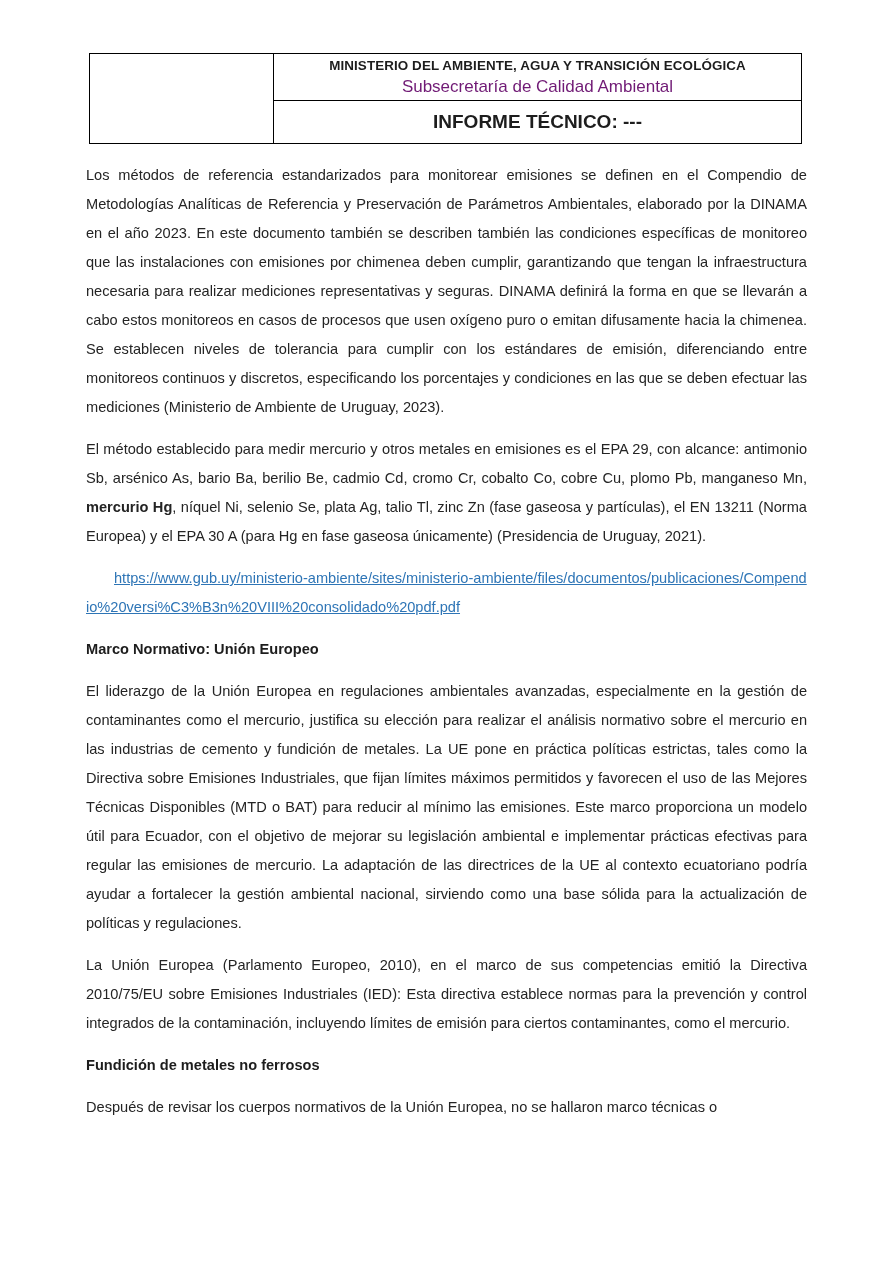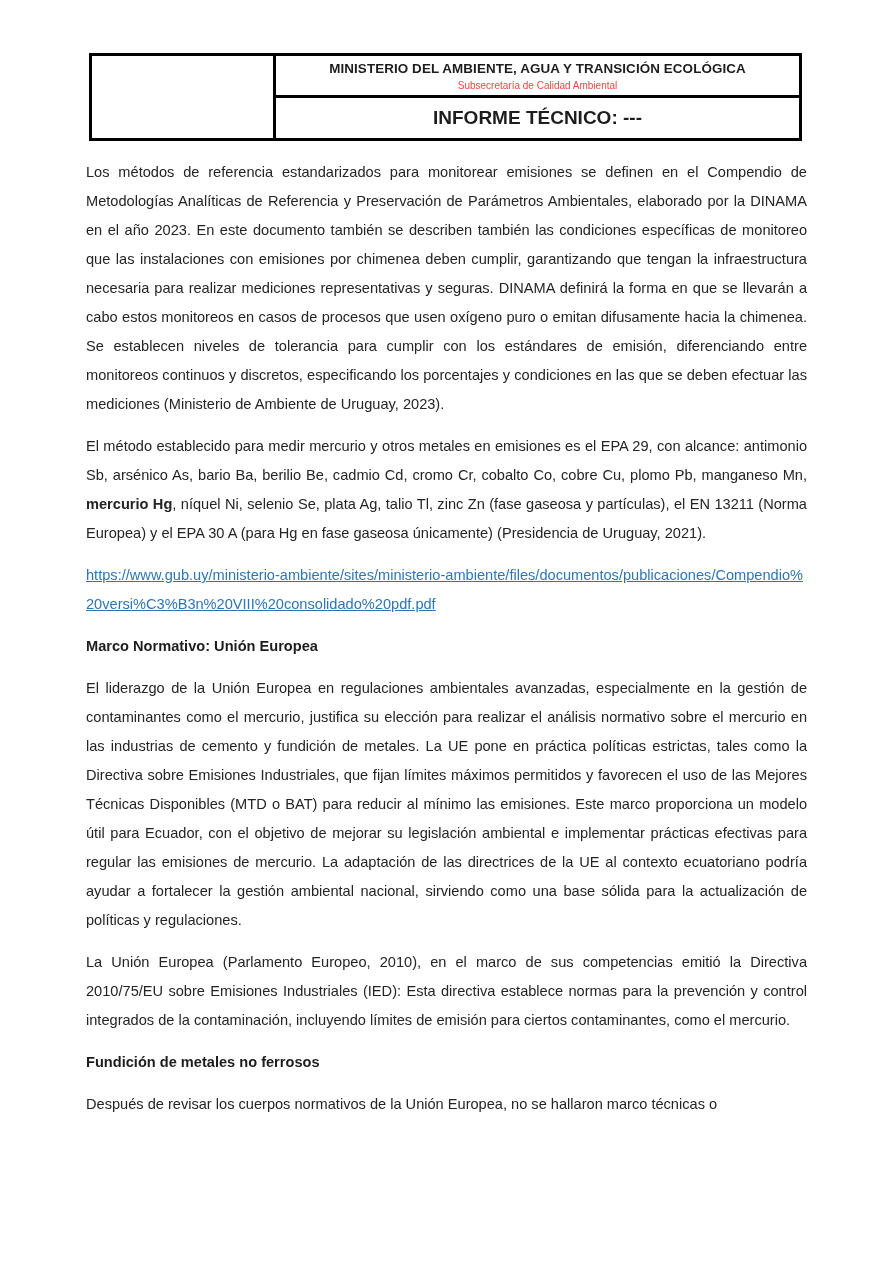--- a/index.html
+++ b/index.html
@@ -14,39 +14,39 @@
     color: #222222;
     overflow: hidden;
   }
   table.header-table {
     border-collapse: collapse;
     table-layout: fixed;
     width: 713px;
     margin-left: 3px;
   }
   table.header-table td {
-    border: 3px solid #000000;
+    border: 1px solid #000000;
     box-sizing: border-box;
   }
   td.logo-cell { width: 184px; background: #ffffff; }
   td.ministry-cell {
     height: 42px;
     text-align: center;
     vertical-align: middle;
     padding: 4px 8px 3px;
   }
   .ministry-title {
     font-weight: bold;
     font-size: 13.4px;
     letter-spacing: 0.1px;
     color: #1d1d1d;
   }
   .subsecretariat {
-    font-size: 10px;
-    color: #ef4444;
+    font-size: 17px;
+    color: #701a75;
     margin-top: 4px;
   }
   td.report-cell {
     height: 43px;
     text-align: center;
     vertical-align: middle;
   }
   .report-label {
     font-weight: bold;
     font-size: 19px;
@@ -67,20 +67,21 @@
     text-align: left;
     margin: 0 0 13px 0;
     color: #1d1d1d;
   }
   .link-paragraph { text-align: left; }
   a.doc-link {
     color: #2e75b6;
     text-decoration: underline;
     word-break: break-all;
     cursor: pointer;
+    margin-left: 28px;
   }
   .bold-inline { font-weight: bold; }
 </style>
 </head>
 <body>
 
 <div class="page">
 
   <table class="header-table">
     <tbody>
@@ -101,21 +102,21 @@
 
   <div class="doc-body">
 
     <p>Los métodos de referencia estandarizados para monitorear emisiones se definen en el Compendio de Metodologías Analíticas de Referencia y Preservación de Parámetros Ambientales, elaborado por la DINAMA en el año 2023. En este documento también se describen también las condiciones específicas de monitoreo que las instalaciones con emisiones por chimenea deben cumplir, garantizando que tengan la infraestructura necesaria para realizar mediciones representativas y seguras. DINAMA definirá la forma en que se llevarán a cabo estos monitoreos en casos de procesos que usen oxígeno puro o emitan difusamente hacia la chimenea. Se establecen niveles de tolerancia para cumplir con los estándares de emisión, diferenciando entre monitoreos continuos y discretos, especificando los porcentajes y condiciones en las que se deben efectuar las mediciones (Ministerio de Ambiente de Uruguay, 2023).</p>
 
     <p><span>El método establecido para medir mercurio y otros metales en emisiones es el EPA 29, con alcance: antimonio Sb, arsénico As, bario Ba, berilio Be, cadmio Cd, cromo Cr, cobalto Co, cobre Cu, plomo Pb, manganeso Mn, </span><span class="bold-inline">mercurio Hg</span><span>, níquel Ni, selenio Se, plata Ag, talio Tl, zinc Zn (fase gaseosa y partículas), el EN 13211 (Norma Europea) y el EPA 30 A (para Hg en fase gaseosa únicamente) (Presidencia de Uruguay, 2021).</span></p>
 
 
     <p class="link-paragraph"><a class="doc-link">https://www.gub.uy/ministerio-ambiente/sites/ministerio-ambiente/files/documentos/publicaciones/Compendio%20versi%C3%B3n%20VIII%20consolidado%20pdf.pdf</a></p>
 
-    <h2>Marco Normativo: Unión Europea</h2>
+    <h2>Marco Normativo: Unión Europeo</h2>
 
     <p>El liderazgo de la Unión Europea en regulaciones ambientales avanzadas, especialmente en la gestión de contaminantes como el mercurio, justifica su elección para realizar el análisis normativo sobre el mercurio en las industrias de cemento y fundición de metales. La UE pone en práctica políticas estrictas, tales como la Directiva sobre Emisiones Industriales, que fijan límites máximos permitidos y favorecen el uso de las Mejores Técnicas Disponibles (MTD o BAT) para reducir al mínimo las emisiones. Este marco proporciona un modelo útil para Ecuador, con el objetivo de mejorar su legislación ambiental e implementar prácticas efectivas para regular las emisiones de mercurio. La adaptación de las directrices de la UE al contexto ecuatoriano podría ayudar a fortalecer la gestión ambiental nacional, sirviendo como una base sólida para la actualización de políticas y regulaciones.</p>
 
     <p>La Unión Europea (Parlamento Europeo, 2010), en el marco de sus competencias emitió la Directiva 2010/75/EU sobre Emisiones Industriales (IED): Esta directiva establece normas para la prevención y control integrados de la contaminación, incluyendo límites de emisión para ciertos contaminantes, como el mercurio.</p>
 
     <h2>Fundición de metales no ferrosos</h2>
 
     <p>Después de revisar los cuerpos normativos de la Unión Europea, no se hallaron marco técnicas o</p>
 
   </div>

